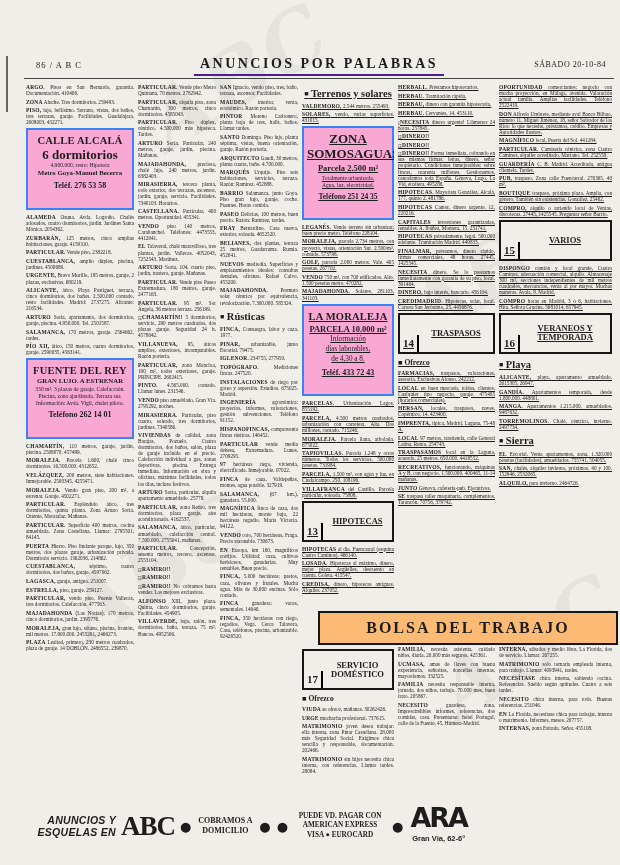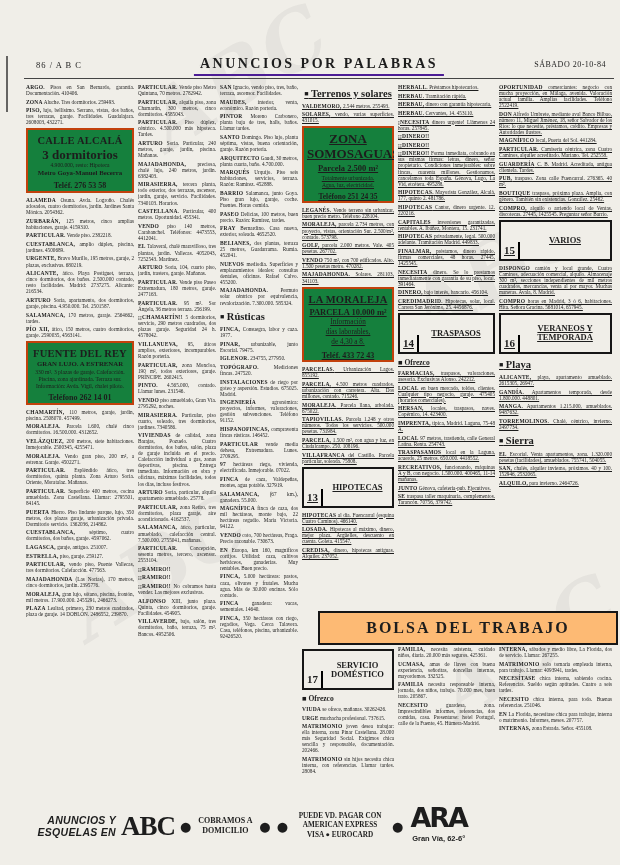--- a/index.html
+++ b/index.html
@@ -27,21 +27,21 @@
   .sec{font:700 10px/1.1 "Liberation Serif",serif;text-align:center;margin:4px 0 3px;}
   .sec .sq{font-size:7px;vertical-align:1px;}
   .sec-big{font-size:10.5px;}
   .sec-left{text-align:left;font-size:10.5px;margin:5px 0 4px;}
   .sub{font:700 7.5px "Liberation Serif",serif;margin:3px 0;}
   .numbox{display:flex;align-items:stretch;border:2px solid #161616;margin:3px 0 4px;background:#f0eee8;}
   .numbox .n{border-right:2px solid #000000;font:700 11px/1 "Liberation Serif",serif;
              padding:3px 3px;display:flex;align-items:center;margin-top:20px;}
   .numbox .l{flex:1;display:flex;align-items:center;justify-content:center;text-align:center;
              font:700 8.5px/1.05 "Liberation Serif",serif;padding:2px 1px;}
-  .dbox{border:2px solid #c2410c;padding:4px 3px 0;text-align:center;margin:3px 0 4px;background:#15803d;}
+  .dbox{border:2px solid #3b82f6;padding:4px 3px 17px;text-align:center;margin:3px 0 4px;background:#f9a8d4;}
   .bx-xl{font:700 13px/1.15 "Liberation Serif",serif;}
   .bx-lg{font:700 10.5px/1.25 "Liberation Serif",serif;letter-spacing:.2px;}
   .bx-md{font:700 6.8px/1.3 "Liberation Serif",serif;}
   .bx-md2{font:700 8.5px/1.5 "Liberation Serif",serif;}
   .bx-md3{font:400 7.2px/1.35 "Liberation Serif",serif;}
   .bx-sm{font:400 5.6px/1.25 "Liberation Serif",serif;}
   .bx-ph{font:700 8px/1.2 "Liberation Serif",serif;margin-top:3px;}
   .bx-phu{font:700 7.5px/1.2 "Liberation Serif",serif;text-decoration:underline;margin-top:3px;}
   
   .banner{position:absolute;left:318px;top:611px;width:296px;height:30px;border:2px solid #161616;
@@ -81,21 +81,21 @@
   </div>
   <div class="hdr-rule"></div>
 
   <div class="cols">
     <div class="col c1">
         <p class="ad"><b>ARGO.</b> Pisos en San Bernardo, garantía. Documentación. 410406.</p>
         <p class="ad"><b>ZONA</b> Aluche. Tres dormitorios. 259493.</p>
         <p class="ad"><b>PISO,</b> lujo, bellísimo. Serrano, vistas, dos baños, tres terrazas, garaje. Facilidades. Guadalajara. 2608003, 432271.</p>
         <div class="dbox">
           <div class="bx-lg">CALLE ALCALÁ</div>
-          <div class="bx-xl">3 dormitorios</div>
+          <div class="bx-xl">6 dormitorios</div>
           <div class="bx-sm">4.900.000, resto: Hipoteca</div>
           <div class="bx-md">Metro Goya-Manuel Becerra</div>
           <div class="bx-ph">Teléf. 276 53 58</div>
         </div>
         <p class="ad"><b>ALAMEDA</b> Osuna. Avda. Logroño. Chalés adosados, cuatro dormitorios, jardín. Jardines Santa Mónica. 2054362.</p>
         <p class="ad"><b>ZURBARÁN,</b> 125 metros, cinco amplias habitaciones, garaje. 4159310.</p>
         <p class="ad"><b>PARTICULAR.</b> Vende piso. 2382218.</p>
         <p class="ad"><b>CUESTABLANCA,</b> amplio dúplex, piscina, jardines. 4500689.</p>
         <p class="ad"><b>URGENTE,</b> Bravo Murillo, 195 metros, garaje, 2 plazas, exclusivas. 680219.</p>
         <p class="ad"><b>ALICANTE,</b> ático. Playa Postiguet, terraza, cinco dormitorios, dos baños. 2.500.000 contado, resto facilidades. Madrid: 2737275. Alicante: 216534.</p>

